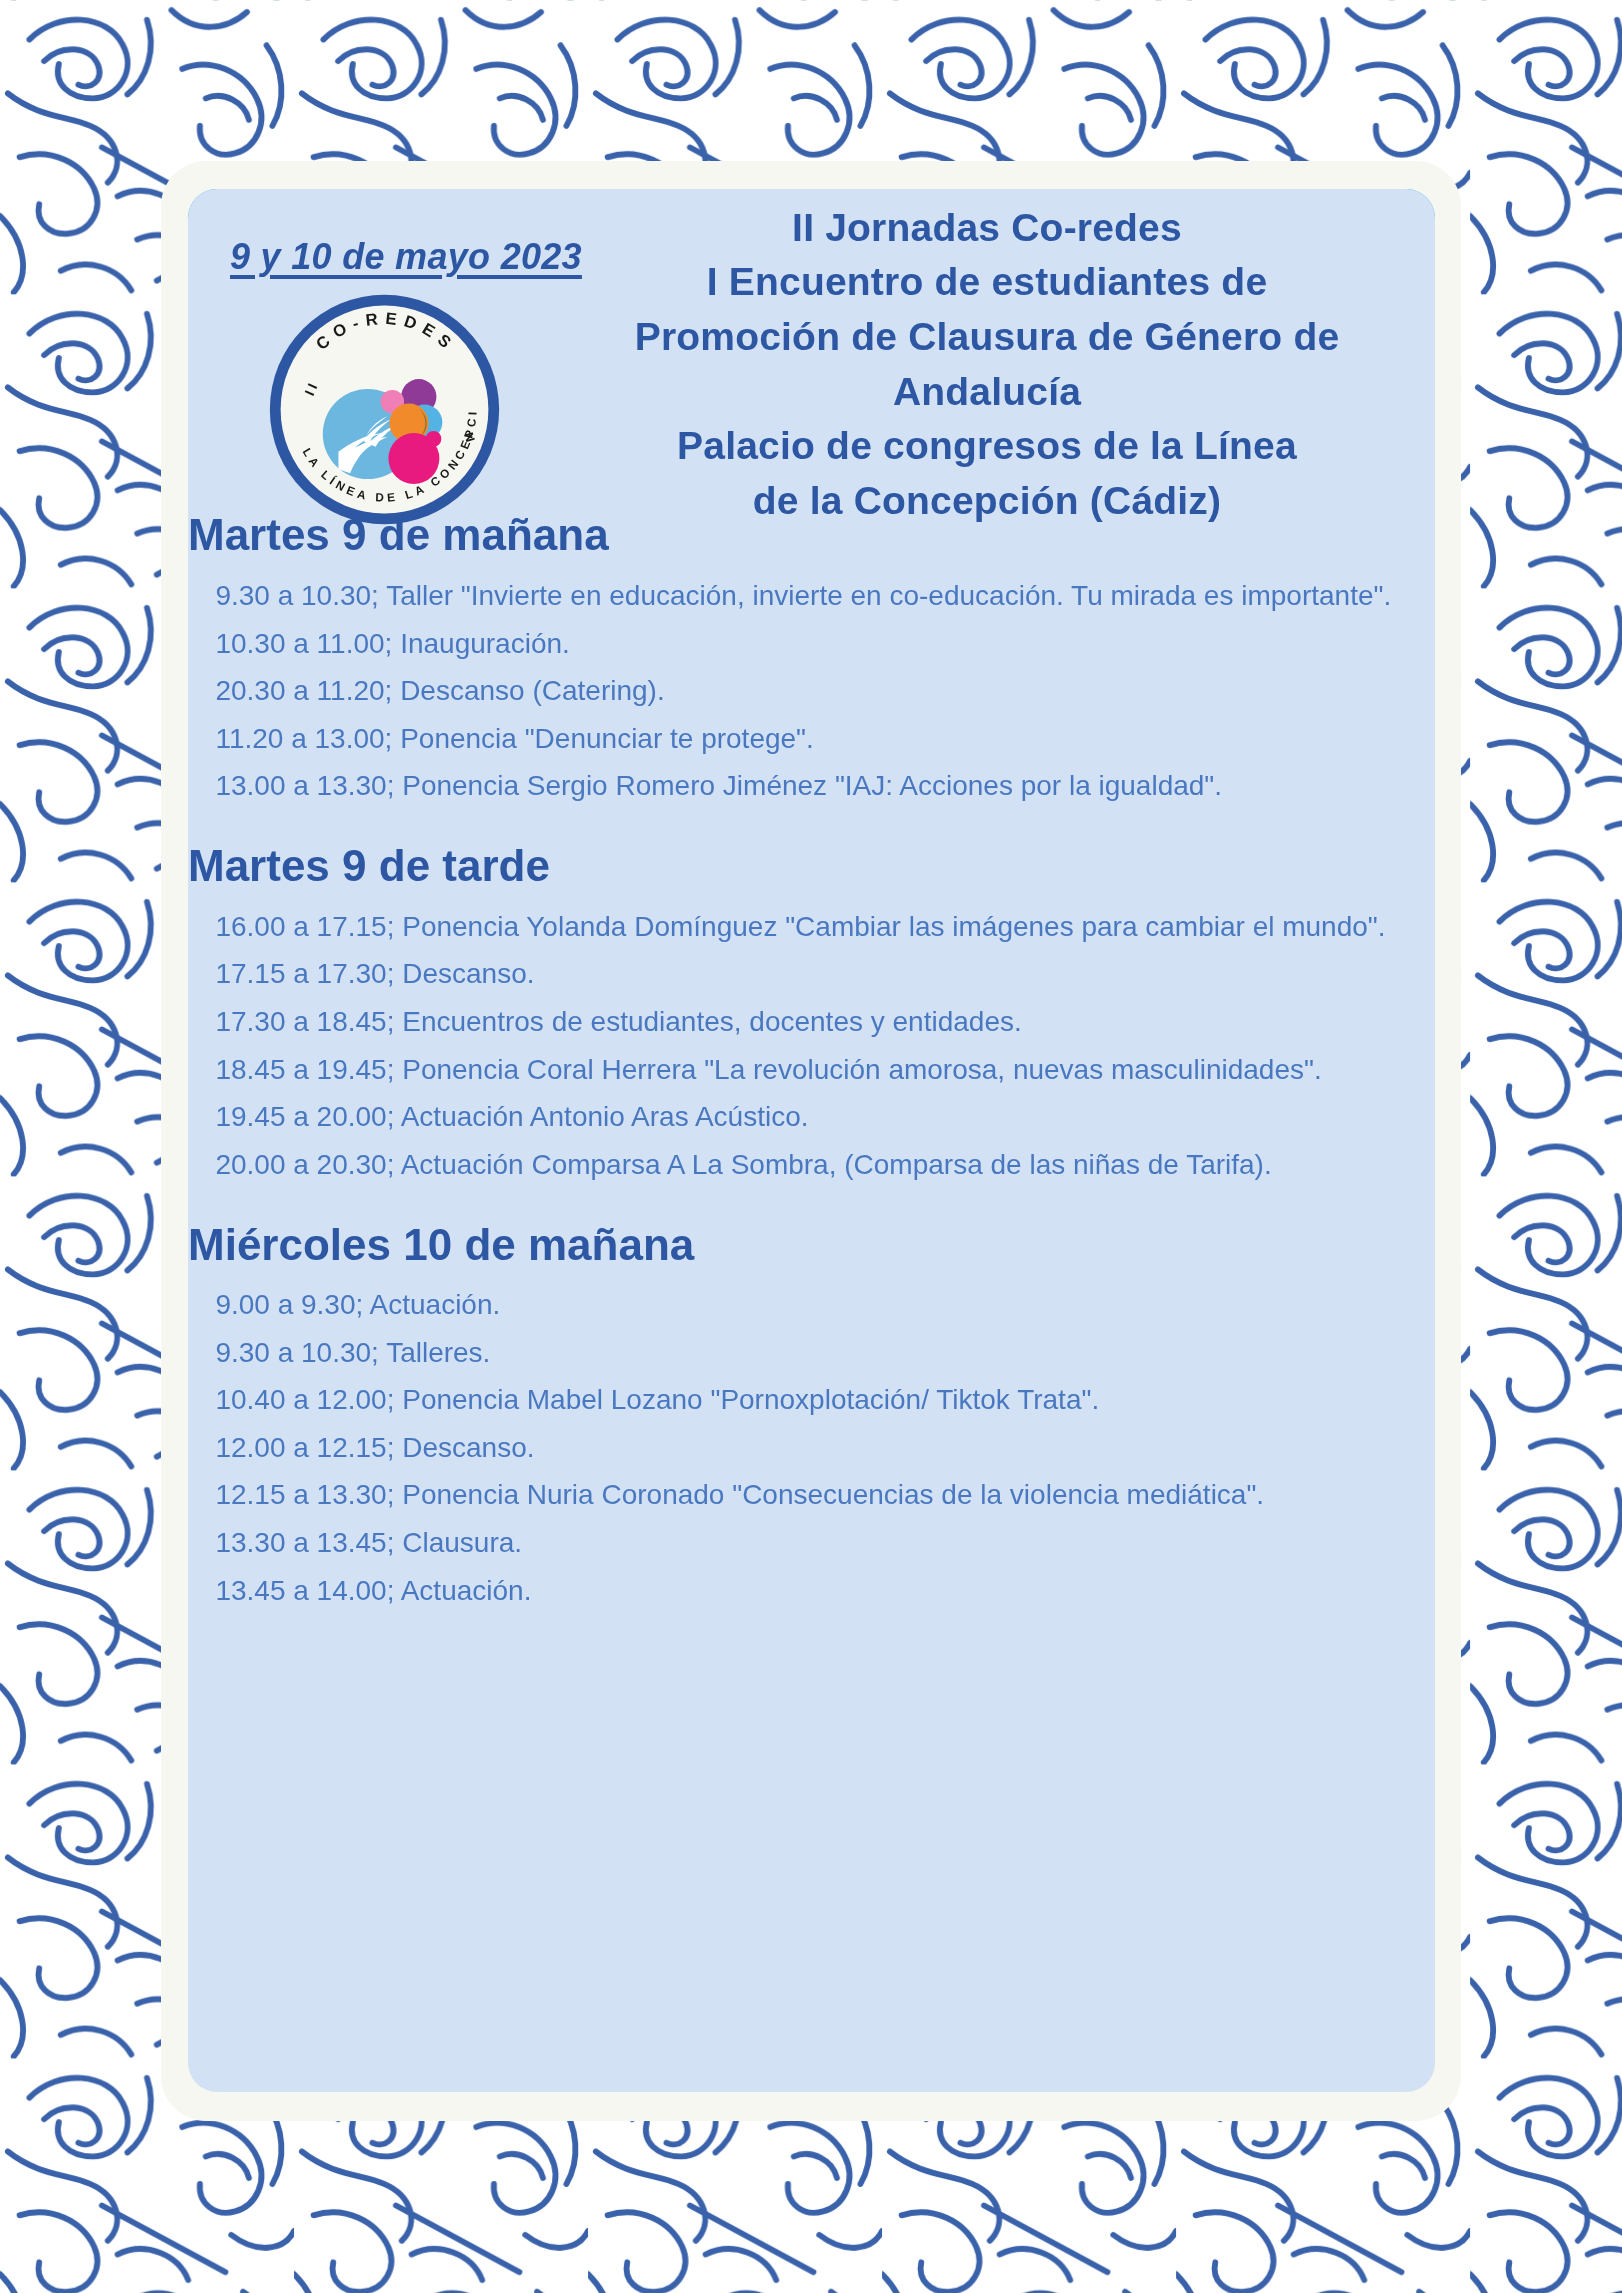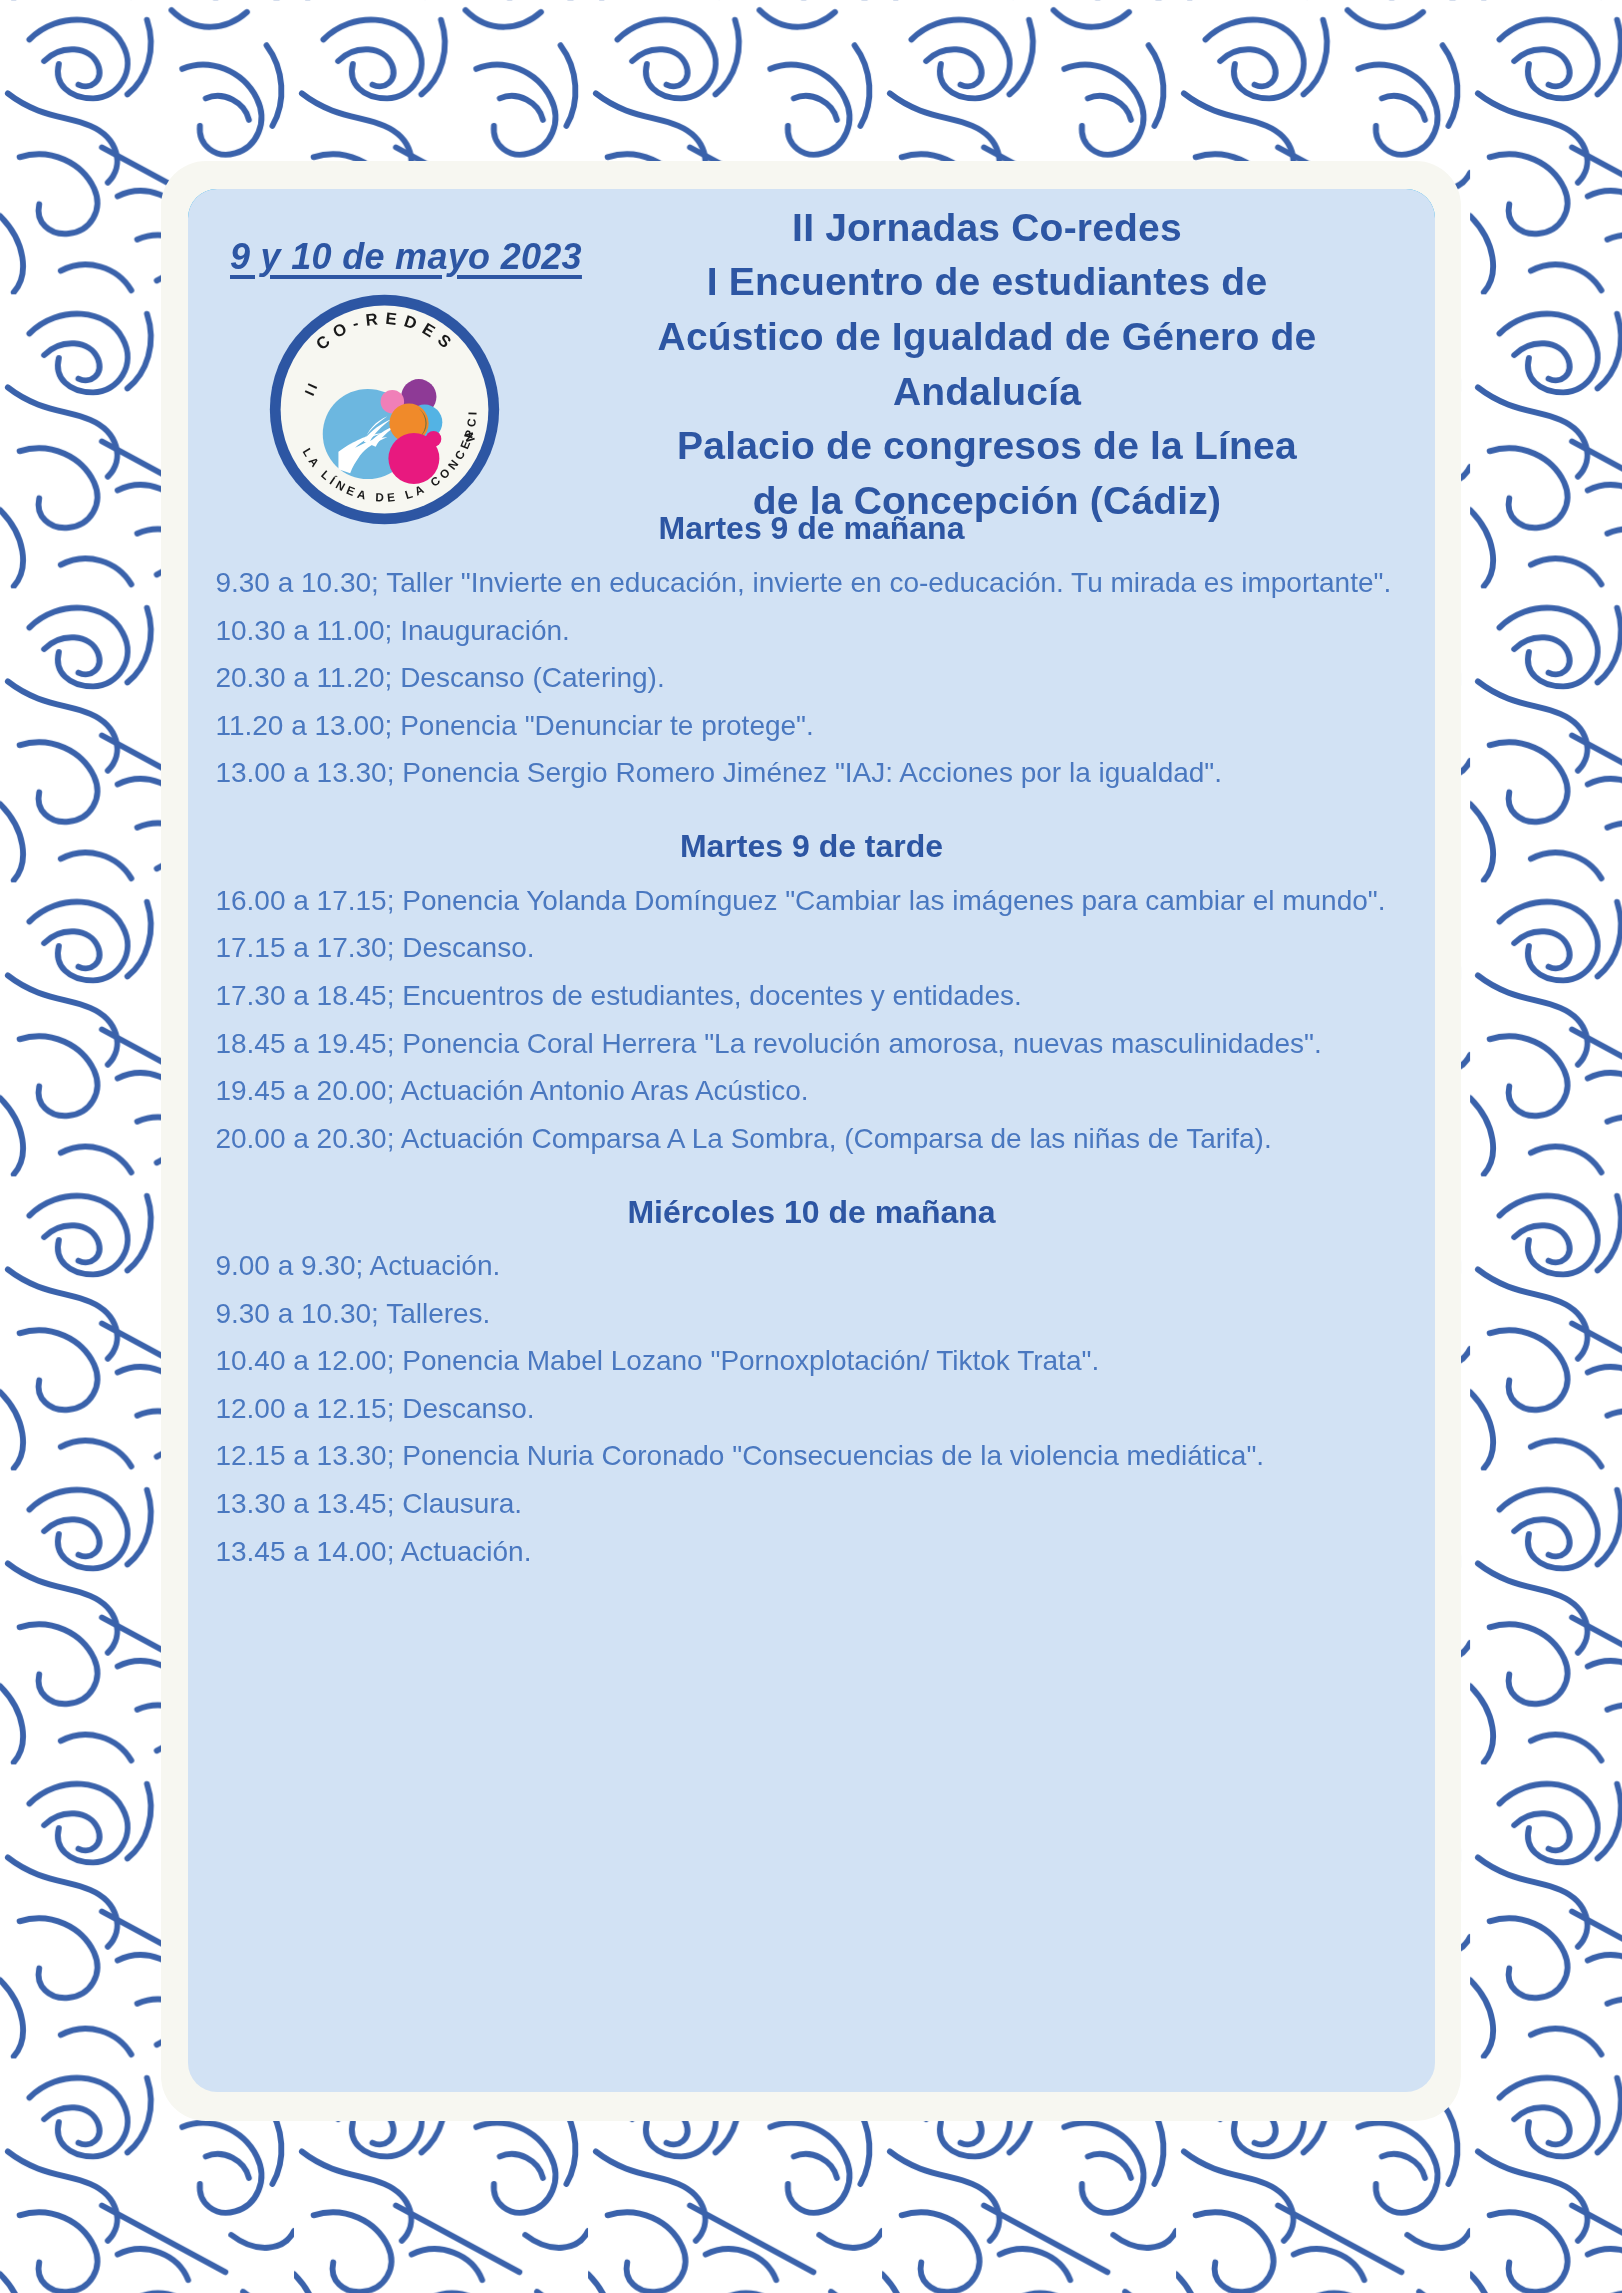--- a/index.html
+++ b/index.html
@@ -95,23 +95,22 @@
   #schedule {
     position: absolute;
     left: 0;
     top: 294px;
     width: 1247px;
   }
   .section {
     width: 1247px;
   }
   .section-heading {
-    text-align: center;
     color: #2d56a3;
-    font-size: 32px;
+    font-size: 44px;
     font-weight: bold;
     margin: 0;
     padding: 27.4px 0 15.7px 0;
   }
   .section-items {
     padding: 0 25.5px 0 27.4px;
   }
   .item {
     color: #4a78c0;
     font-size: 28px;
@@ -192,21 +191,21 @@
         <text font-family="'Liberation Sans', sans-serif" font-size="12" font-weight="bold" fill="#1a1a1a" letter-spacing="4">
           <textPath href="#arcBot" startOffset="15%">LA LÍNEA DE LA CONCEPCIÓN</textPath>
         </text>
         <text x="52" y="112" font-family="'Liberation Sans', sans-serif" font-size="14" font-weight="bold" fill="#1a1a1a" transform="rotate(-66 52 112)">I I</text>
         <text x="206" y="150" font-family="'Liberation Sans', sans-serif" font-size="13" font-weight="bold" fill="#1a1a1a" transform="rotate(73 206 150)">N</text>
       </svg>
 
       <div id="title-block">
         <span class="tline">II Jornadas Co-redes</span>
         <span class="tline">I Encuentro de estudiantes de</span>
-        <span class="tline">Acústico de Igualdad de Género de</span>
+        <span class="tline">Promoción de Clausura de Género de</span>
         <span class="tline">Andalucía</span>
         <span class="tline">Palacio de congresos de la Línea</span>
         <span class="tline">de la Concepción (Cádiz)</span>
       </div>
 
       <div id="schedule">
 
         <div class="section">
           <h2 class="section-heading">Martes 9 de mañana</h2>
           <div class="section-items">

